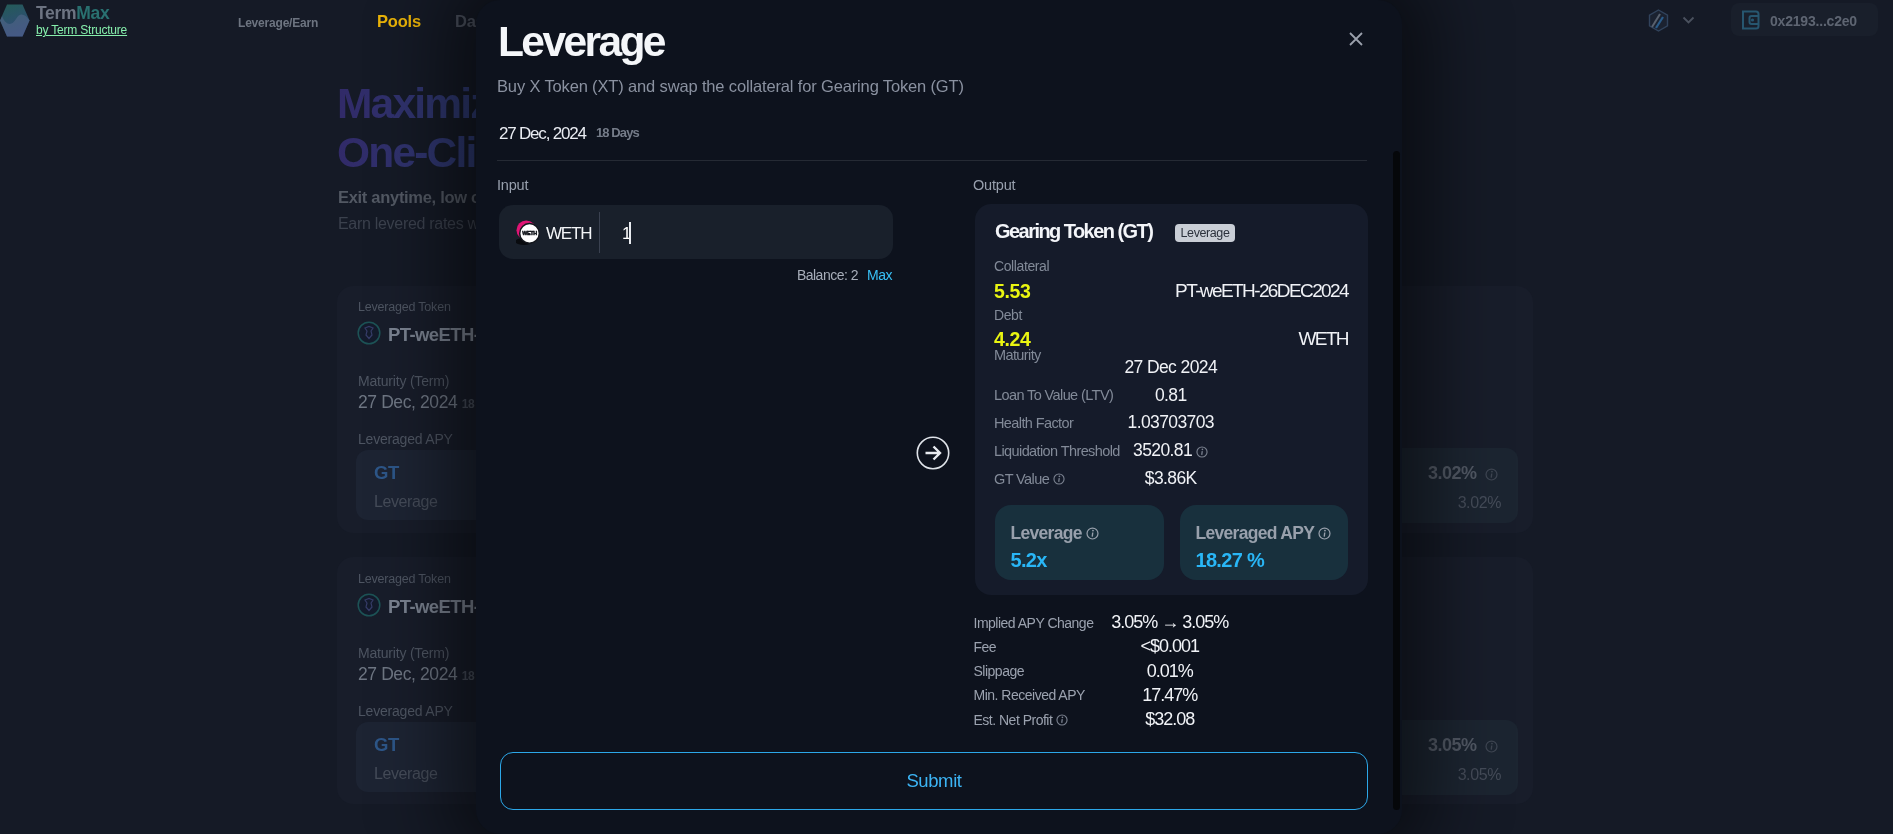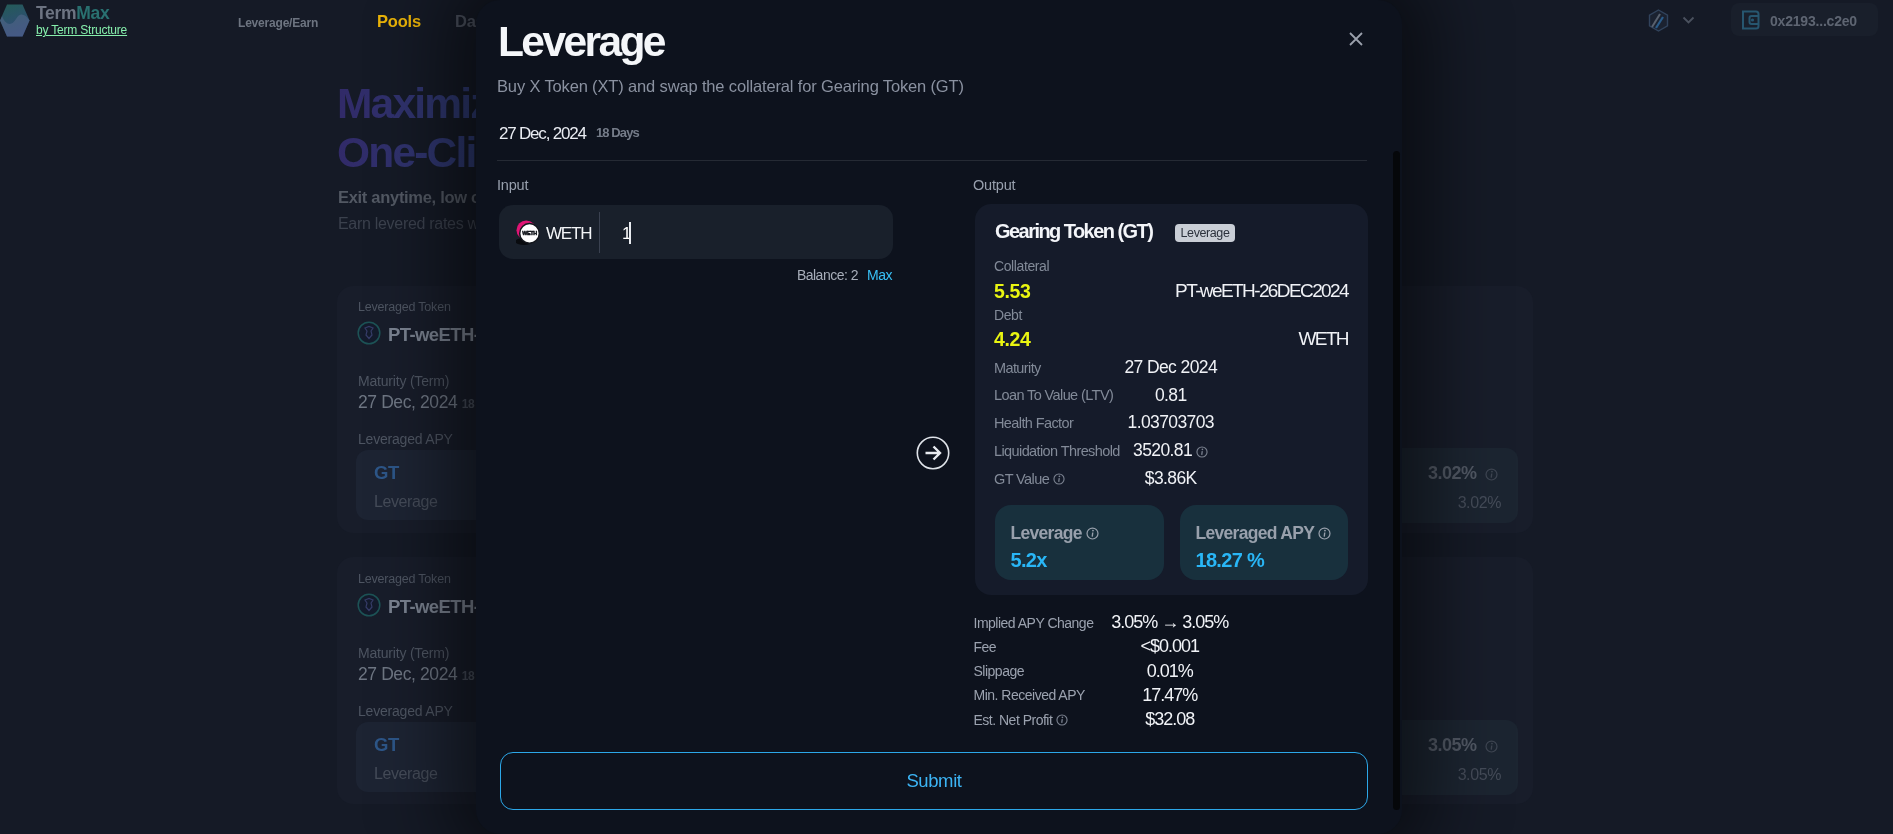--- a/index.html
+++ b/index.html
@@ -186,21 +186,21 @@
 
   <div class="abs" id="panel"></div>
   <div class="abs" id="ptitle">Gearing Token (GT)</div>
   <div class="abs" id="pbadge">Leverage</div>
   <div class="abs plbl" style="top:257.5px">Collateral</div>
   <div class="abs pyellow" style="top:280.5px">5.53</div>
   <div class="abs pwhite-r" style="top:280.5px;">PT-weETH-26DEC2024</div>
   <div class="abs plbl" style="top:307px">Debt</div>
   <div class="abs pyellow" style="top:328.5px">4.24</div>
   <div class="abs pwhite-r" style="top:328.5px;">WETH</div>
-  <div class="abs prow-l" style="top:360px">Maturity</div>
+  <div class="abs prow-l" style="top:347px">Maturity</div>
   <div class="abs prow-r" style="top:358.7px">27 Dec 2024</div>
   <div class="abs prow-l" style="top:387.2px">Loan To Value (LTV)</div>
   <div class="abs prow-r" style="top:386.6px">0.81</div>
   <div class="abs prow-l" style="top:415px">Health Factor</div>
   <div class="abs prow-r" style="top:414.4px">1.03703703</div>
   <div class="abs prow-l" style="top:442.8px">Liquidation Threshold</div>
   <div class="abs prow-r" style="top:442.2px">3520.81 <svg class="info" width="12" height="12" viewBox="0 0 14 14">
       <circle cx="7" cy="7" r="5.9" fill="none" stroke="#7b8290" stroke-width="1.3"></circle>
       <path d="M7.3,5.9 L6.7,10.3" stroke="#7b8290" stroke-width="1.5" fill="none"></path>
       <circle cx="7.5" cy="3.9" r="1" fill="#7b8290"></circle>

